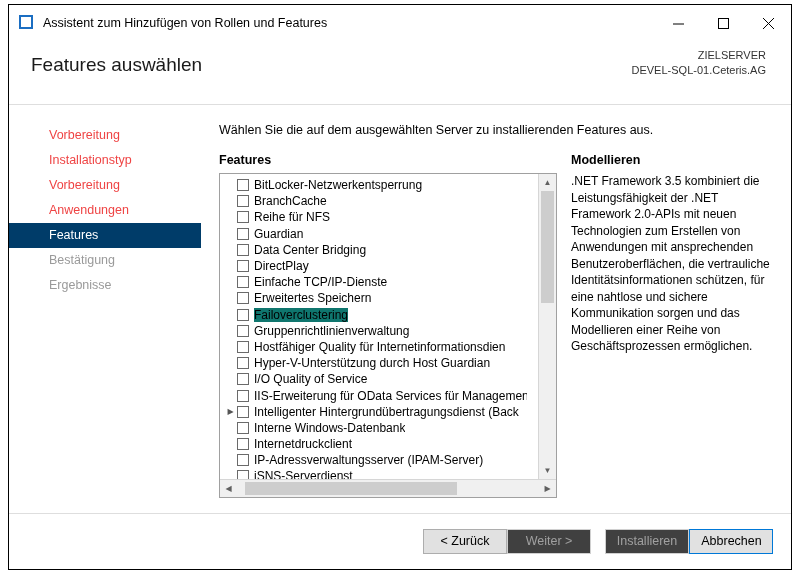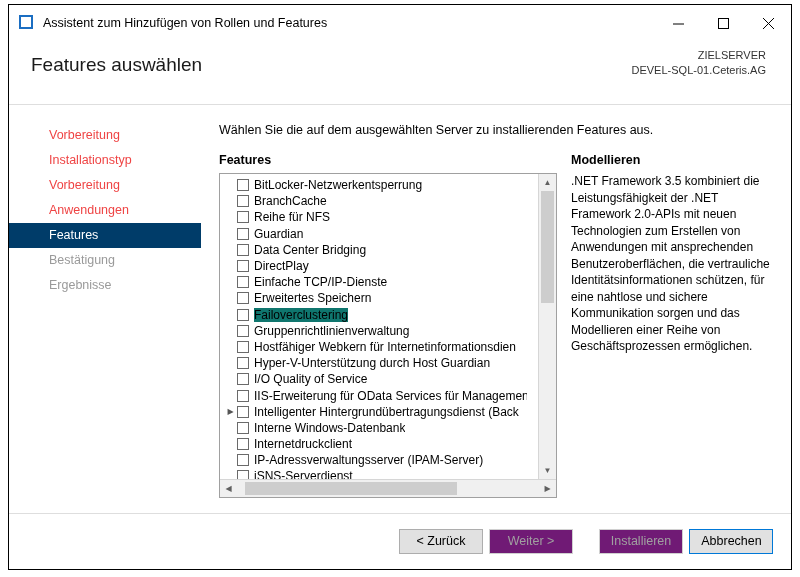--- a/index.html
+++ b/index.html
@@ -280,39 +280,38 @@
 
   
   .footer {
     height: 56px;
     flex: none;
     border-top: 1px solid #dedede;
     display: flex;
     align-items: center;
     justify-content: flex-end;
     padding-right: 18px;
-    gap: 6px;
     box-sizing: border-box;
     margin-top: 23px;
   }
   .btn {
     min-width: 84px;
     height: 25px;
     line-height: 23px;
     text-align: center;
     font-size: 12.5px;
     border: 1px solid #adadad;
     background: #e1e1e1;
     color: #000;
     padding: 0 10px;
     box-sizing: border-box;
   }
   .btn.disabled {
     color: #a0a0a0;
-    background: #701a75;
+    background: #404040;
     border-color: #d0d0d0;
   }
   .btn.focus {
     border: 1px solid #0078d7;
     padding-left: 11px;
   }
   .btn-gap { width: 14px; }
 </style>
 </head>
 <body>
@@ -421,21 +420,21 @@
                   <span class="feat-label hl">Failoverclustering</span>
                 </div>
                 <div class="feat-row">
                   <span class="expander"></span>
                   <span class="cb"></span>
                   <span class="feat-label">Gruppenrichtlinienverwaltung</span>
                 </div>
                 <div class="feat-row">
                   <span class="expander"></span>
                   <span class="cb"></span>
-                  <span class="feat-label">Hostfähiger Webkern für Internetinformationsdien</span>
+                  <span class="feat-label">Hostfähiger Quality für Internetinformationsdien</span>
                 </div>
                 <div class="feat-row">
                   <span class="expander"></span>
                   <span class="cb"></span>
                   <span class="feat-label">Hyper-V-Unterstützung durch Host Guardian</span>
                 </div>
                 <div class="feat-row">
                   <span class="expander"></span>
                   <span class="cb"></span>
                   <span class="feat-label">I/O Quality of Service</span>

